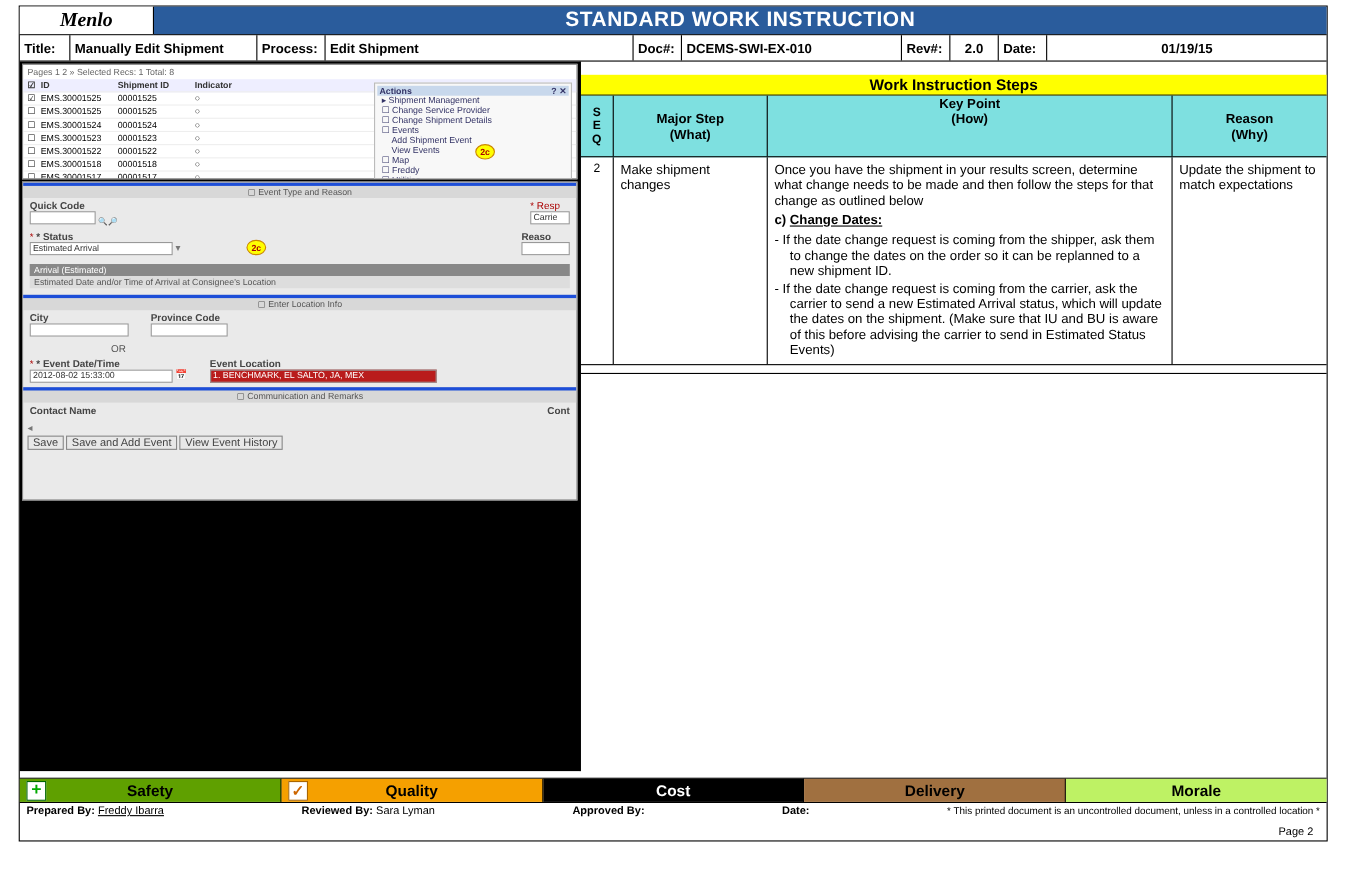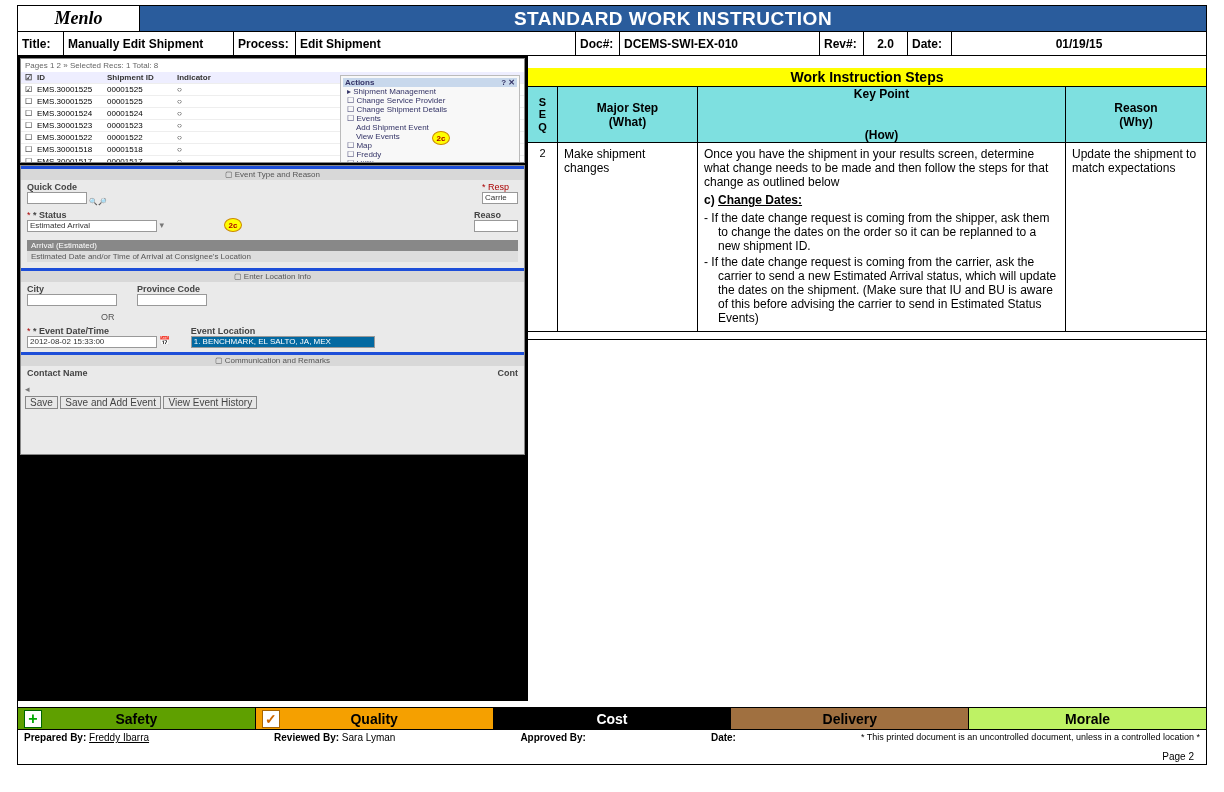--- a/index.html
+++ b/index.html
@@ -101,21 +101,21 @@
     margin-top: 12px;
   }
   .cols-header {
     display: flex;
     background: #7ee0e0;
     border-bottom: 1.5px solid #000;
     height: 56px;
   }
   .col-seq { width: 30px; border-right: 1.5px solid #000; display:flex; align-items:center; justify-content:center; font-weight:bold; font-size:11px; text-align:center; line-height:1.1;}
   .col-what { width: 140px; border-right: 1.5px solid #000; display:flex; flex-direction:column; align-items:center; justify-content:center; font-weight:bold; font-size:12px;}
-  .col-how { flex: 1; border-right: 1.5px solid #000; display:flex; flex-direction:column; align-items:center; justify-content:space-between; font-weight:bold; font-size:12px;}
+  .col-how { flex: 1; border-right: 1.5px solid #000; display:flex; flex-direction:column; align-items:center; justify-content:flex-start; font-weight:bold; font-size:12px;}
   .col-why { width: 140px; display:flex; flex-direction:column; align-items:center; justify-content:center; font-weight:bold; font-size:12px;}
   .datarow {
     display: flex;
     border-bottom: 1.5px solid #000;
     font-size: 10px;
   }
   .datarow .col-seq { font-weight: normal; align-items:flex-start; padding-top:4px;}
   .datarow .col-what { font-weight: normal; align-items:flex-start; padding:4px 6px; text-align:left; display:block;}
   .datarow .col-how { font-weight: normal; align-items:flex-start; padding:4px 6px; text-align:left; display:block;}
   .datarow .col-why { font-weight: normal; align-items:flex-start; padding:4px 6px; text-align:left; display:block;}
@@ -292,21 +292,21 @@
         <div style="background:#888;color:#fff;padding:1px 4px;margin:4px 6px 0;font-size:8px">Arrival (Estimated)</div>
         <div style="background:#ddd;padding:1px 4px;margin:0 6px;font-size:8px;color:#555">Estimated Date and/or Time of Arrival at Consignee's Location</div>
         <div class="ss-section" style="margin-top:6px">▢ <span>Enter Location Info</span></div>
         <div class="ss-field-row">
           <div><b style="color:#444">City</b><br><span class="ss-input" style="width:90px"></span></div>
           <div><b style="color:#444">Province Code</b><br><span class="ss-input" style="width:70px"></span></div>
         </div>
         <div style="padding:2px 80px;color:#555">OR</div>
         <div class="ss-field-row">
           <div><span style="color:#a00">*</span> <b style="color:#444">* Event Date/Time</b><br><span class="ss-input" style="width:130px;font-size:8px;color:#333;padding-left:2px">2012-08-02 15:33:00</span> 📅</div>
-          <div><b style="color:#444">Event Location</b><br><span class="ss-input" style="width:184px;font-size:8px;background:#0369a1;color:#fff;padding-left:2px">1. BENCHMARK, EL SALTO, JA, MEX</span></div>
+          <div><b style="color:#444">Event Location</b><br><span class="ss-input" style="width:206px;font-size:8px;background:#b91c1c;color:#fff;padding-left:2px">1. BENCHMARK, EL SALTO, JA, MEX</span></div>
         </div>
         <div class="ss-section" style="margin-top:2px">▢ <span>Communication and Remarks</span></div>
         <div class="ss-field-row">
           <div><b style="color:#444">Contact Name</b></div>
           <div style="margin-left:auto"><b style="color:#444">Cont</b></div>
         </div>
         <div style="padding:4px 4px 0 4px">◂</div>
         <div style="padding:2px 4px">
           <span class="ss-btn">Save</span>
           <span class="ss-btn">Save and Add Event</span>

